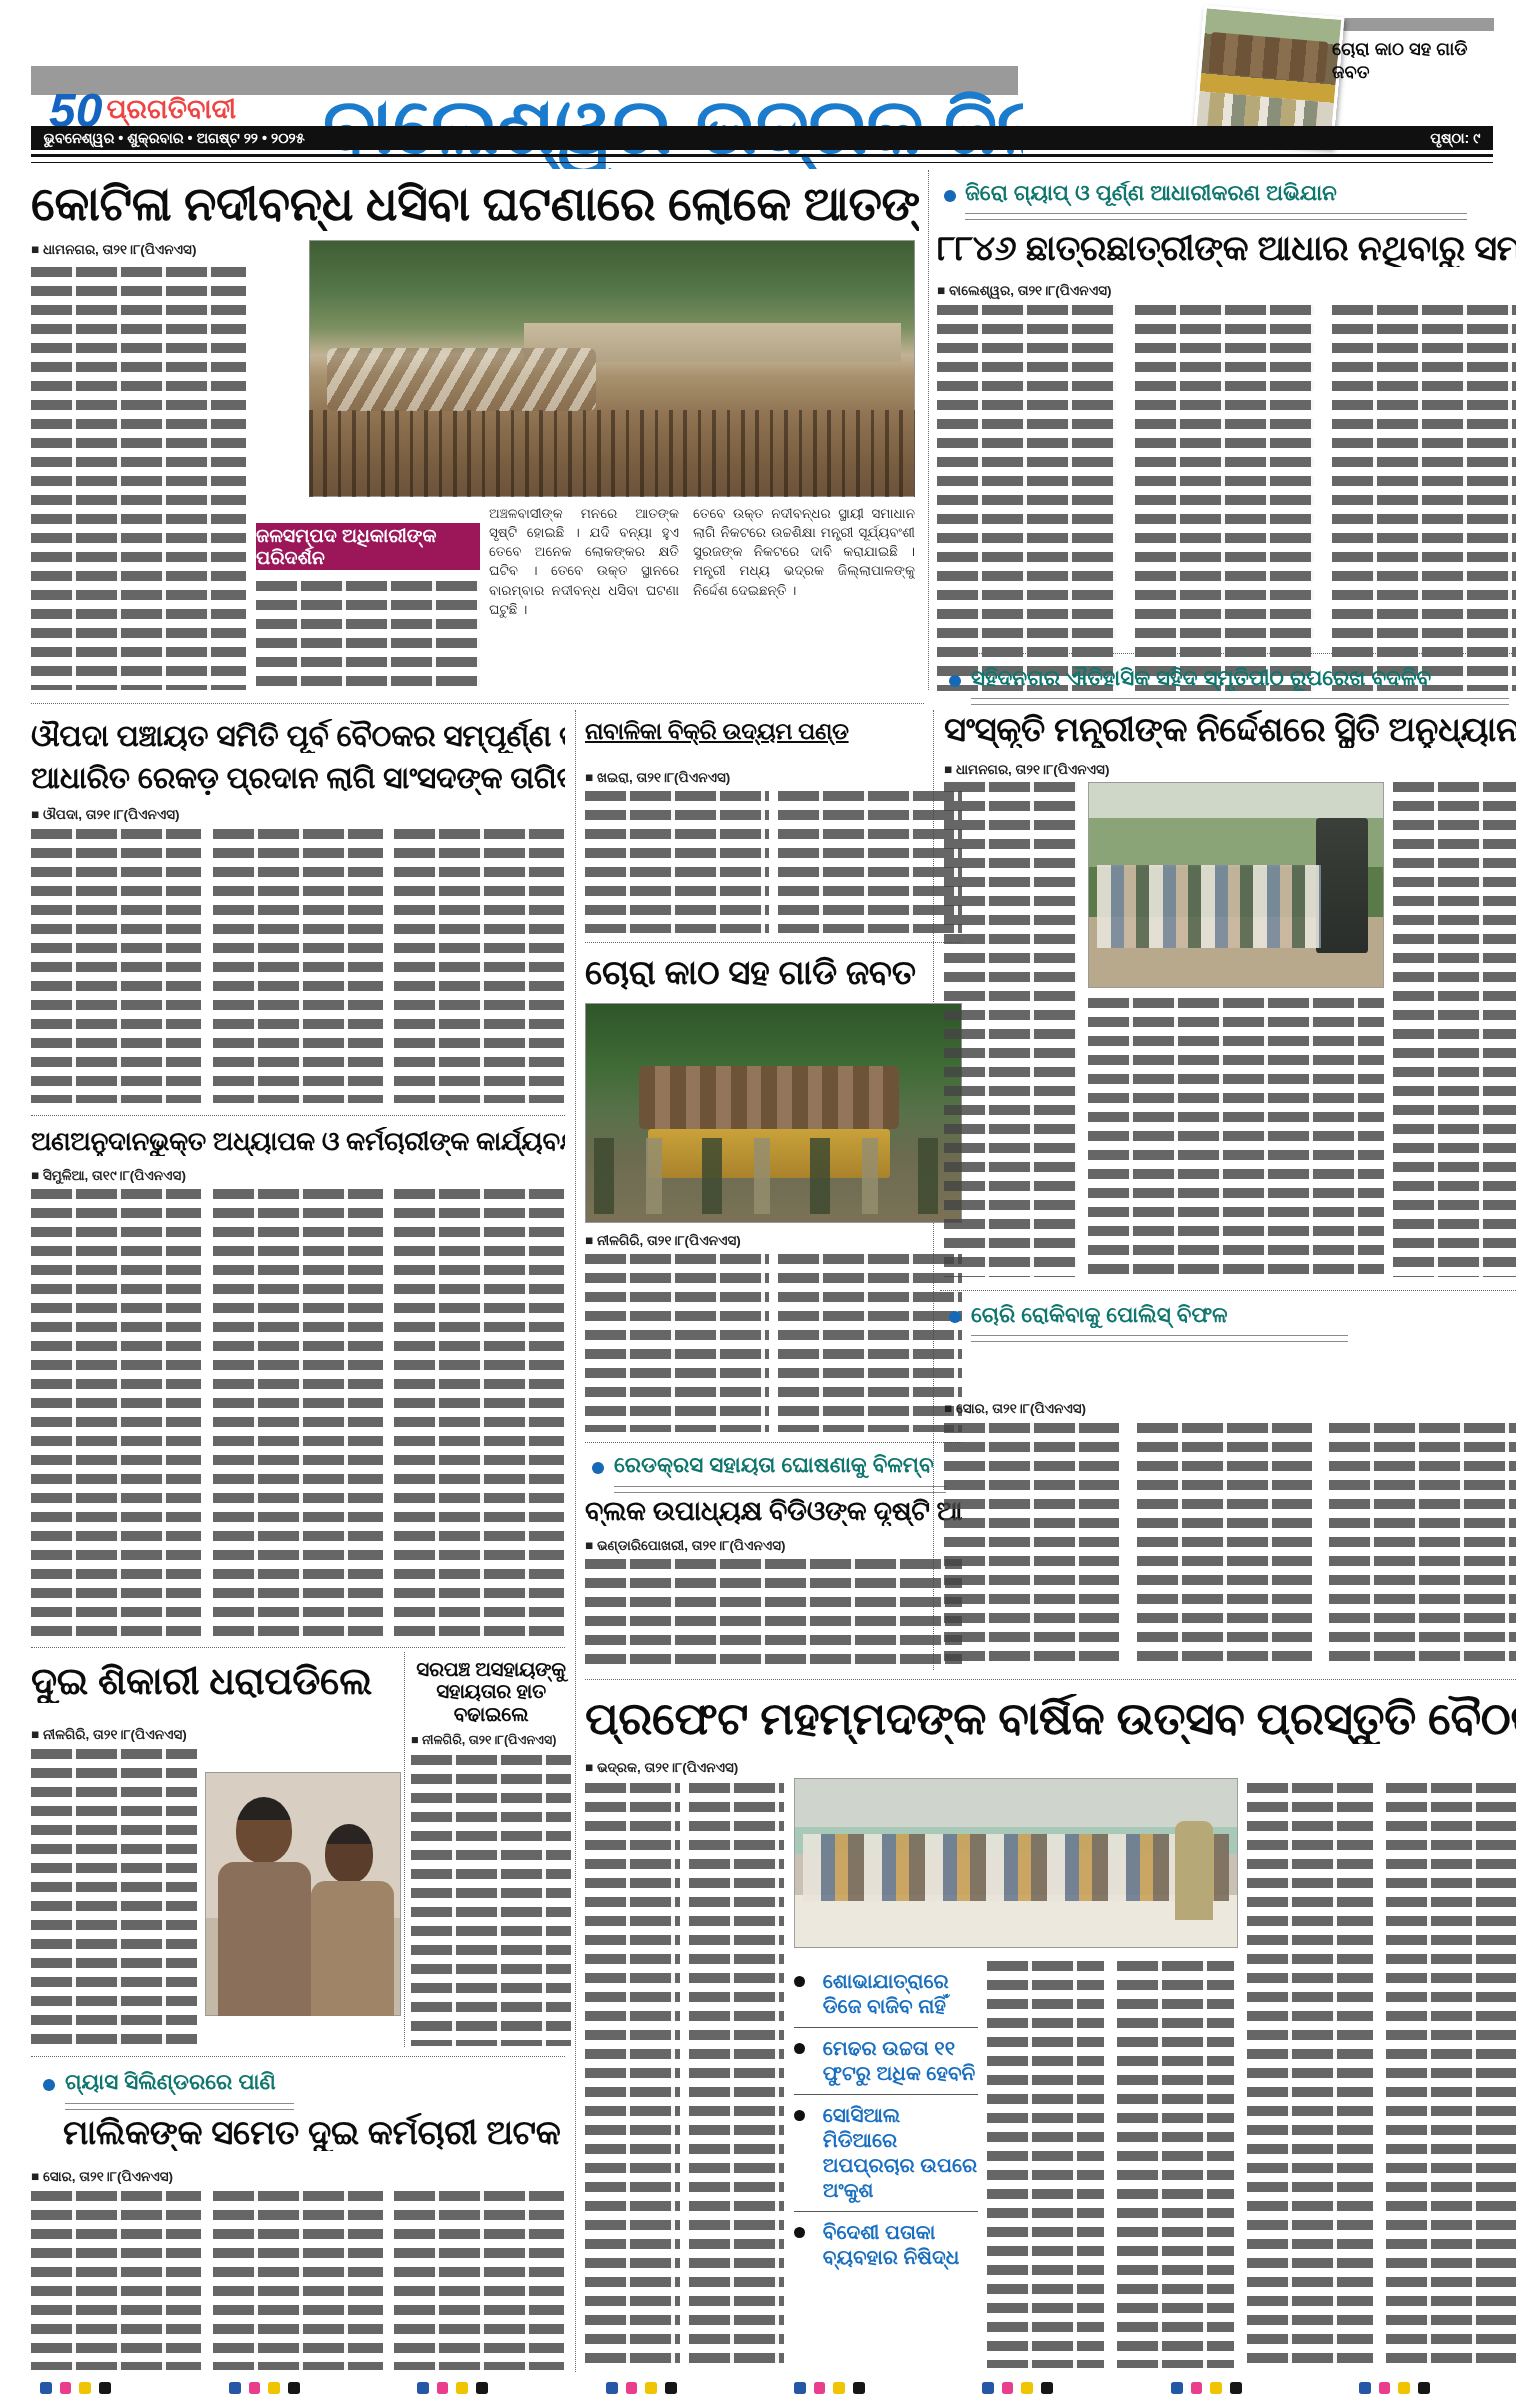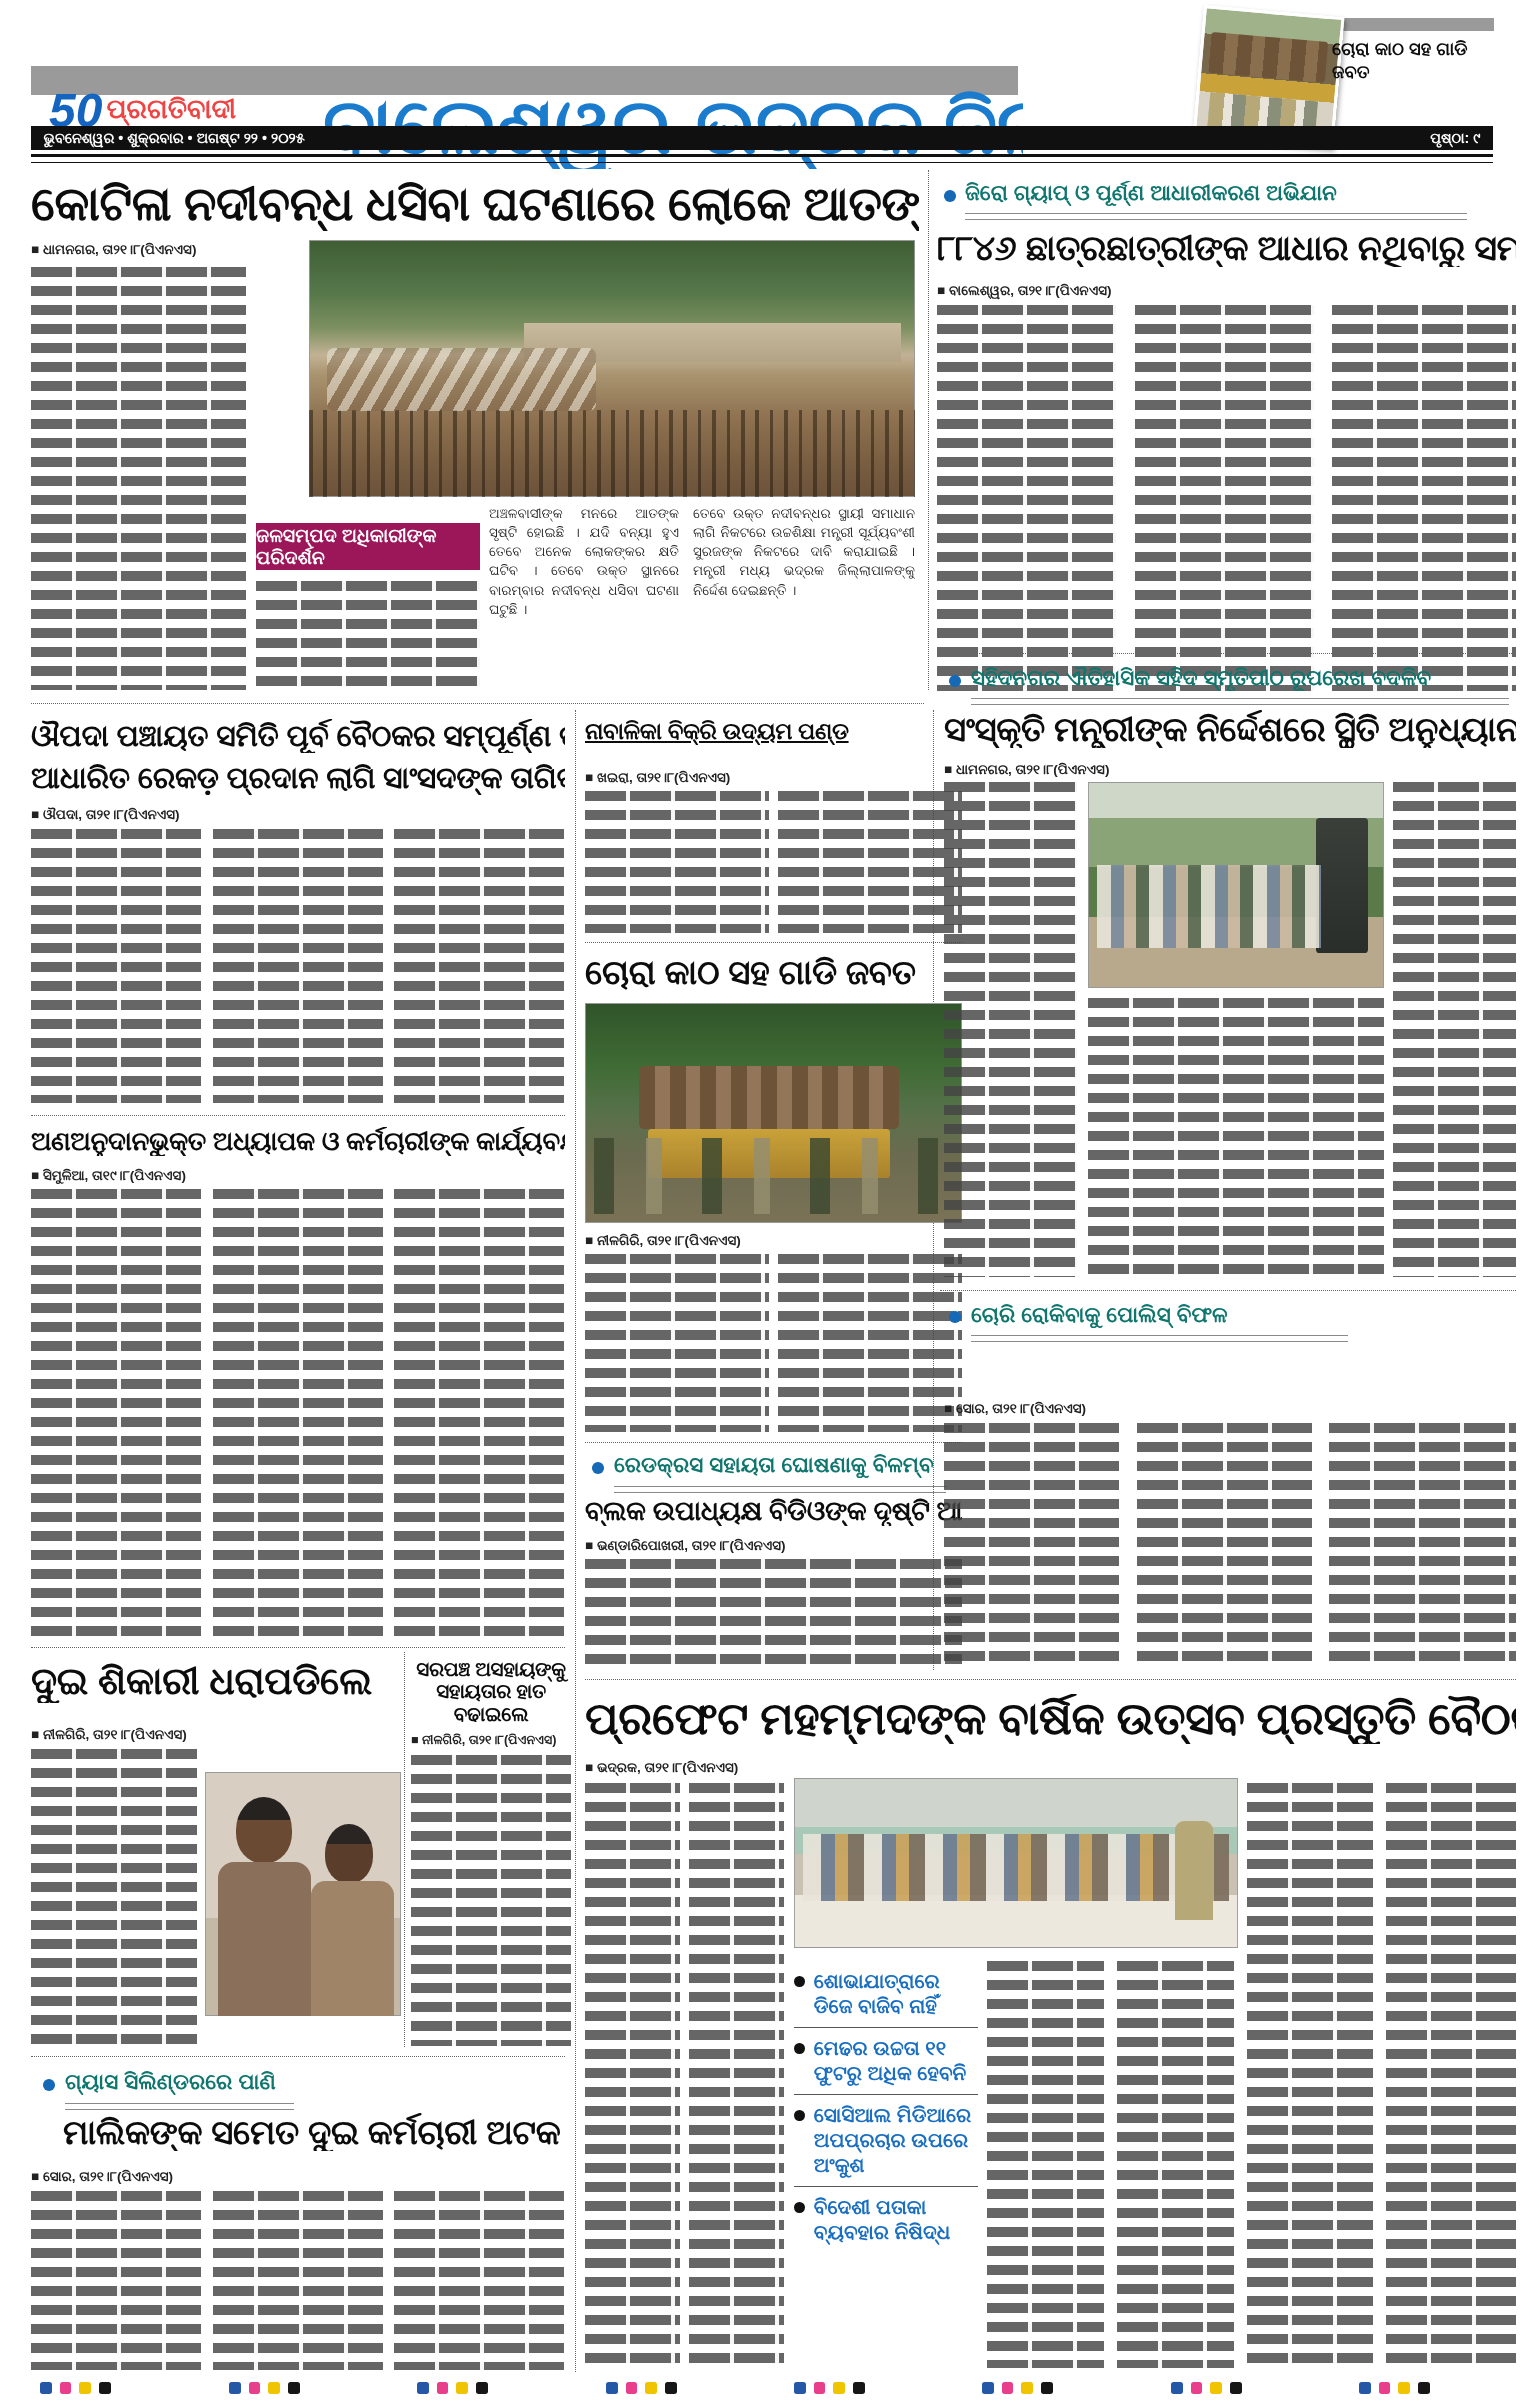--- a/index.html
+++ b/index.html
@@ -15,21 +15,21 @@
   .dot-h{border-top:1.8px dotted #666;height:0;}
   .dot-v{border-left:1.8px dotted #666;width:0;}
   .greek{background-image:
       repeating-linear-gradient(90deg, rgba(255,255,255,0) 0 41px, rgba(255,255,255,.95) 41px 45px),
       repeating-linear-gradient(180deg,#454545 0 10px, rgba(0,0,0,0) 10px 19px);
       opacity:.82;}
   .photo{box-shadow:0 0 0 0.9px #999 inset;}
   .caption-box{background:#9c165a;color:#fff;font-weight:800;display:flex;align-items:center;justify-content:center;}
   .snippet{font-size:13.5px;line-height:1.42;color:#222;text-align:justify;}
   .teaser{font-size:18px;font-weight:800;line-height:1.3;color:#0c0c0c;}
-  .bullet-item{display:flex;gap:9px;align-items:flex-start;padding:8px 0;border-bottom:1.8px solid #555;}
+  .bullet-item{display:flex;gap:18px;align-items:flex-start;padding:8px 0;border-bottom:1.8px solid #555;}
   .bullet-item:last-child{border-bottom:none;}
   .bullet-item .bd{width:10.8px;height:10.8px;border-radius:50%;background:#111;margin-top:7.2px;flex:0 0 auto;}
   .bullet-item .bt{color:#1a6fc0;font-size:20px;font-weight:800;line-height:1.25;}
   .cmyk{position:absolute;display:flex;gap:8px;}
   .cmyk span{width:11.7px;height:11.7px;border-radius:2.7px;display:block;}
   .c1{background:#2557a7;} .c2{background:#e83e8c;} .c3{background:#f0c400;} .c4{background:#161616;}
 </style>
 </head>
 <body>
 

